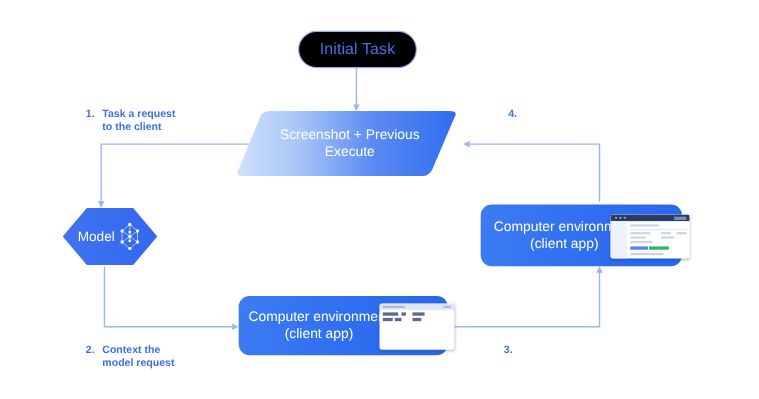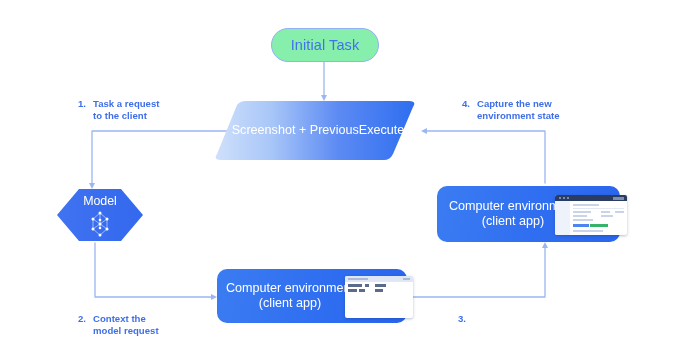--- a/index.html
+++ b/index.html
@@ -11,42 +11,41 @@
     position:relative;
   }
   #stage{position:absolute;left:0;top:0;width:690px;height:363px;}
 
   
   #wires{position:absolute;left:0;top:0;width:690px;height:363px;pointer-events:none;}
 
   
   .pill{
     position:absolute;left:271px;top:28px;width:106px;height:32px;
-    border:1.4px solid #93b0f5;border-radius:17px;background:#86efac;
+    border:1.4px solid #93b0f5;border-radius:17px;background:#000000;
     display:flex;align-items:center;justify-content:center;
     color:#4271ea;font-size:14.5px;letter-spacing:.1px;
   }
 
   
   .para-wrap{position:absolute;left:213px;top:101px;width:204px;height:59px;}
   .para-bg{position:absolute;inset:0;}
   .para-label{
-    position:absolute;inset:0;display:flex;flex-direction:row;
+    position:absolute;inset:0;display:flex;flex-direction:column;
     align-items:center;justify-content:center;
     color:#ffffff;font-size:12.6px;line-height:15.5px;text-align:center;
     padding-left:6px;box-sizing:border-box;
   }
 
   
   .hex-wrap{position:absolute;left:57px;top:189px;width:86px;height:52px;}
   .hex-bg{position:absolute;inset:0;}
   .hex-inner{
     position:absolute;inset:0;display:flex;align-items:center;justify-content:center;
     gap:3px;
-    flex-direction:column;
   }
   .hex-label{color:#ffffff;font-size:12.4px;}
   .nn-icon{width:22px;height:26px;display:block;}
 
   
   .card{position:absolute;border-radius:10px;overflow:visible;}
   .card-bg{position:absolute;inset:0;border-radius:10px;}
   .card-label{
     position:absolute;display:flex;flex-direction:column;justify-content:center;
     color:#ffffff;font-size:12.6px;line-height:15.5px;text-align:center;
@@ -228,24 +227,20 @@
   <div class="step" id="step1">
     <span class="step-num">1.</span>
     <span class="step-txt">
       <span>Task a request</span><br>
       <span>to the client</span>
     </span>
   </div>
 
   <div class="step" id="step4">
     <span class="step-num">4.</span>
-    <span class="step-txt">
-      <span>Capture the new</span><br>
-      <span>environment state</span>
-    </span>
   </div>
 
   <div class="step" id="step2">
     <span class="step-num">2.</span>
     <span class="step-txt">
       <span>Context the</span><br>
       <span>model request</span>
     </span>
   </div>
 

